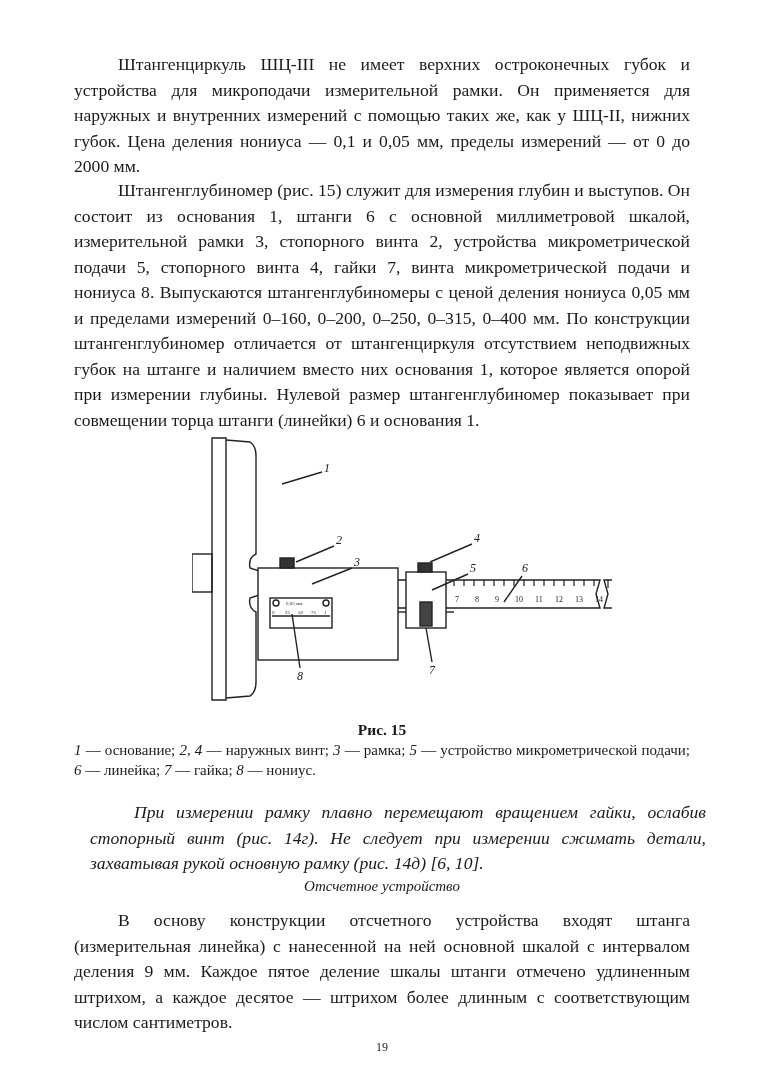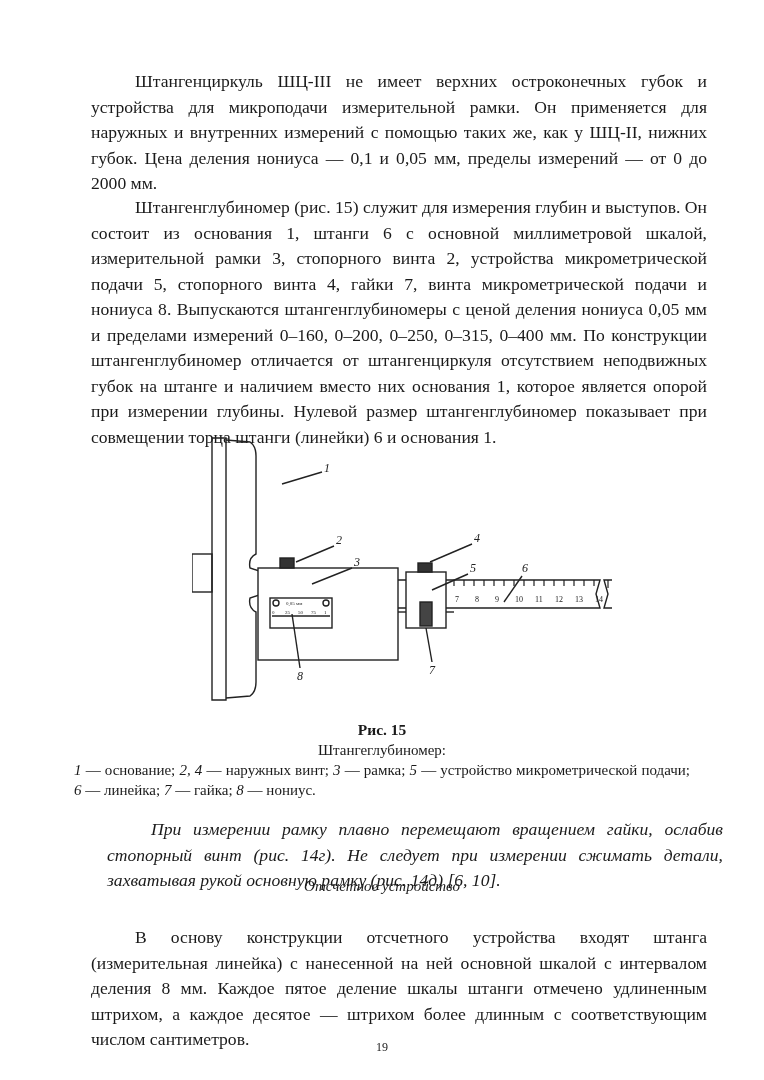--- a/index.html
+++ b/index.html
@@ -1,19 +1,19 @@
 <!DOCTYPE html>
 <html><head>
 <meta charset="utf-8">
 <style>
   html, body { margin: 0; padding: 0; background: #ffffff; }
   body { width: 764px; height: 1080px; position: relative; overflow: hidden;
          font-family: "Liberation Serif", "DejaVu Serif", serif; color: #1a1a1a; }
   .page { position: absolute; left: 74px; top: 52px; width: 616px; }
-  p { margin: 17px; font-size: 17.6px; line-height: 25.5px; text-align: justify; text-indent: 44px; }
+  p { margin: 0; font-size: 17.6px; line-height: 25.5px; text-align: justify; text-indent: 44px; }
   .p1 { position: absolute; top: 0; left: 0; width: 616px; }
   .p2 { position: absolute; top: 126px; left: 0; width: 616px; }
   .figure { position: absolute; left: 118px; top: 384px; width: 420px; height: 270px; }
   .caption { position: absolute; top: 668px; left: 0; width: 616px; font-size: 15px; line-height: 20px; }
   .cap-title { text-align: center; font-weight: bold; font-size: 15.5px; }
   .cap-sub { text-align: center; }
   .cap-legend { text-align: justify; }
   .cap-legend i { font-style: italic; }
   .p3 { position: absolute; top: 748px; left: 16px; width: 616px; font-style: italic; }
   .subhead { position: absolute; top: 826px; left: 0; width: 616px; text-align: center; font-style: italic; font-size: 15px; }
@@ -115,23 +115,22 @@
           <text x="403" y="166">14</text>
           <text x="421" y="166">30</text>
           <text x="441" y="166">31</text>
         </g>
       <text x="450" y="164" font-size="7" fill="#222">мм</text>
     </svg>
   </div>
 
   <div class="caption">
     <div class="cap-title">Рис. 15</div>
-    <div class="cap-sub">Штангеглубиномер:</div>
     <div class="cap-legend">
       <i>1</i><span> — основание; </span><i>2, 4</i><span> — наружных винт; </span><i>3</i><span> — рамка; </span><i>5</i><span> — устройство микрометрической подачи; </span><i>6</i><span> — линейка; </span><i>7</i><span> — гайка; </span><i>8</i><span> — нониус.</span>
     </div>
   </div>
 
   <p class="p3">При измерении рамку плавно перемещают вращением гайки, ослабив стопорный винт (рис. 14г). Не следует при измерении сжимать детали, захватывая рукой основную рамку (рис. 14д) [6, 10].</p>
   <div class="subhead">Отсчетное устройство</div>
-  <p class="p4">В основу конструкции отсчетного устройства входят штанга (измерительная линейка) с нанесенной на ней основной шкалой с интервалом деления 8 мм. Каждое пятое деление шкалы штанги отмечено удлиненным штрихом, а каждое десятое — штрихом более длинным с соответствующим числом сантиметров.</p>
+  <p class="p4">В основу конструкции отсчетного устройства входят штанга (измерительная линейка) с нанесенной на ней основной шкалой с интервалом деления 9 мм. Каждое пятое деление шкалы штанги отмечено удлиненным штрихом, а каждое десятое — штрихом более длинным с соответствующим числом сантиметров.</p>
   <div class="pagenum">19</div>
 </div>
 
 </body></html>

